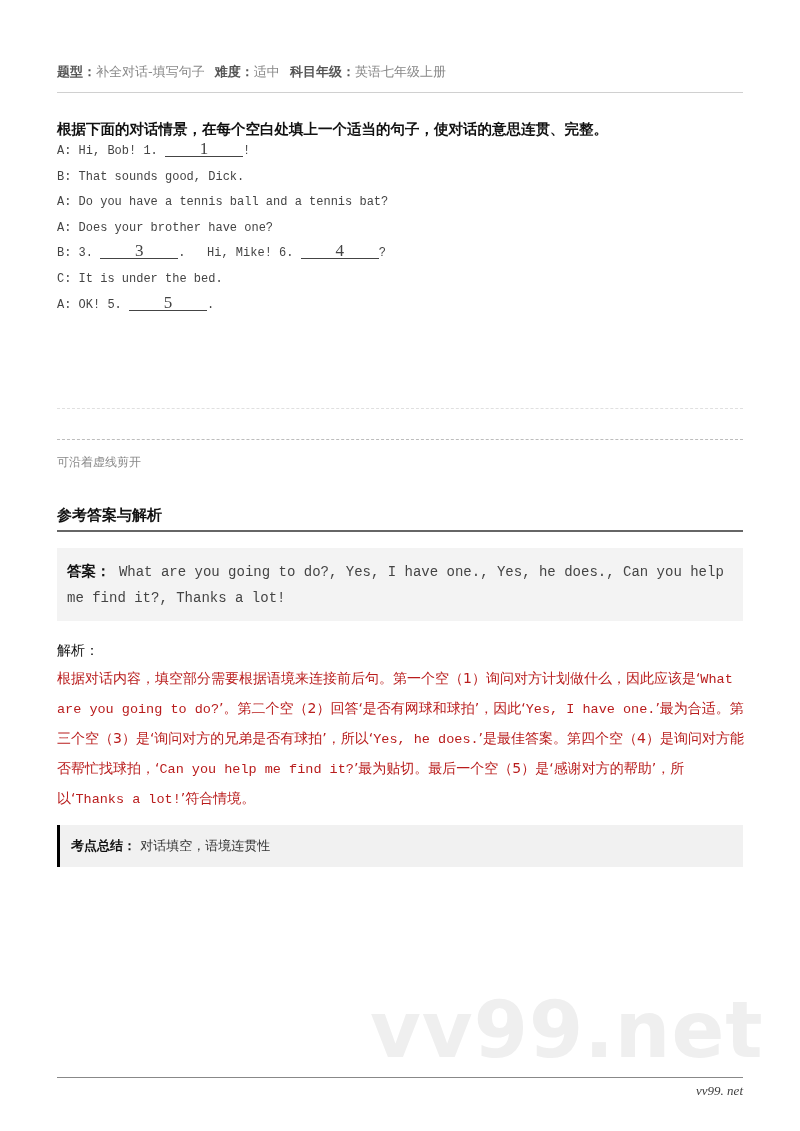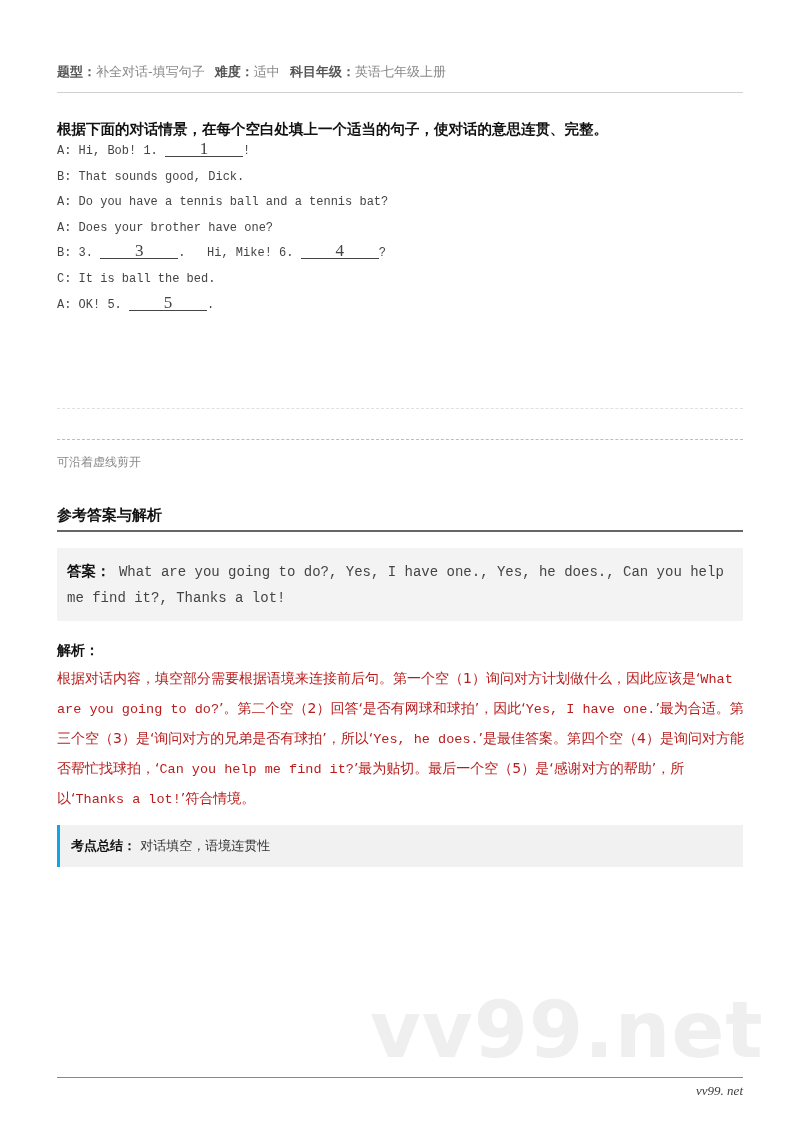--- a/index.html
+++ b/index.html
@@ -21,25 +21,25 @@
   .dash2 { position:absolute; top:439px; left:0; width:686px; height:0; border-top:1.5px dashed #bdbdbd; }
   .cut-label { position:absolute; top:454px; left:0; width:686px; text-align:left; font-size:12px; color:#888; }
 
   .sec-title { position:absolute; top:506px; left:0; font-size:15px; font-weight:bold; color:#111; }
   .sec-rule { position:absolute; top:530px; left:0; width:686px; height:2px; background:#666; }
 
   .answer-box { position:absolute; top:548px; left:0; width:686px; height:73px; background:#f3f3f3; box-sizing:border-box; padding:11px 10px 0 10px; }
   .answer-label { font-weight:bold; font-size:14.5px; color:#111; }
   .answer-text { font-family:"Liberation Mono", monospace; font-size:14px; color:#444; line-height:26px; }
 
-  .analysis-label { position:absolute; top:642px; left:0; font-weight:bold; font-size:14px; color:#111; }
+  .analysis-label { position:absolute; top:642px; left:0; font-weight:normal; font-size:14px; color:#111; }
   .analysis-body { position:absolute; top:664px; left:0; width:690px; font-size:14px; line-height:28px; color:#b91c1c; }
   .analysis-body .mono { font-family:"Liberation Mono", monospace; font-size:13.5px; }
 
-  .summary-box { position:absolute; top:825px; left:0; width:686px; height:42px; background:#f1f1f1; border-left:3px solid #0ea5e9; box-sizing:border-box; padding:12px 0 0 11px; font-size:13px; color:#333; }
+  .summary-box { position:absolute; top:825px; left:0; width:686px; height:42px; background:#f1f1f1; border-left:3px solid #000000; box-sizing:border-box; padding:12px 0 0 11px; font-size:13px; color:#333; }
   .summary-box b { color:#111; }
 
   .watermark { position:absolute; top:985px; left:370px; font-family:"DejaVu Sans", sans-serif; font-weight:bold; font-size:78px; color:#efefef; letter-spacing:1px; white-space:nowrap; }
 
   .footer-rule { position:absolute; top:1077px; left:0; width:686px; height:1px; background:#888; }
   .footer-text { position:absolute; top:1083px; right:0; font-family:"Liberation Serif", serif; font-style:italic; font-size:13px; color:#404040; }
 </style>
 </head>
 <body>
 
@@ -53,21 +53,21 @@
   <div class="meta-rule"></div>
 
   <div class="instruction">根据下面的对话情景，在每个空白处填上一个适当的句子，使对话的意思连贯、完整。</div>
 
   <div class="dialog">
     <div class="dline"><span>A: Hi, Bob! 1. </span><span class="blank">1</span><span>!</span></div>
     <div class="dline">B: That sounds good, Dick.</div>
     <div class="dline">A: Do you have a tennis ball and a tennis bat?</div>
     <div class="dline">A: Does your brother have one?</div>
     <div class="dline"><span>B: 3. </span><span class="blank">3</span><span>.   Hi, Mike! 6. </span><span class="blank">4</span><span>?</span></div>
-    <div class="dline">C: It is ball the bed.</div>
+    <div class="dline">C: It is under the bed.</div>
     <div class="dline"><span>A: OK! 5. </span><span class="blank">5</span><span>.</span></div>
   </div>
 
   <div class="dash1"></div>
   <div class="dash2"></div>
   <div class="cut-label">可沿着虚线剪开</div>
 
   <div class="sec-title">参考答案与解析</div>
   <div class="sec-rule"></div>
 

